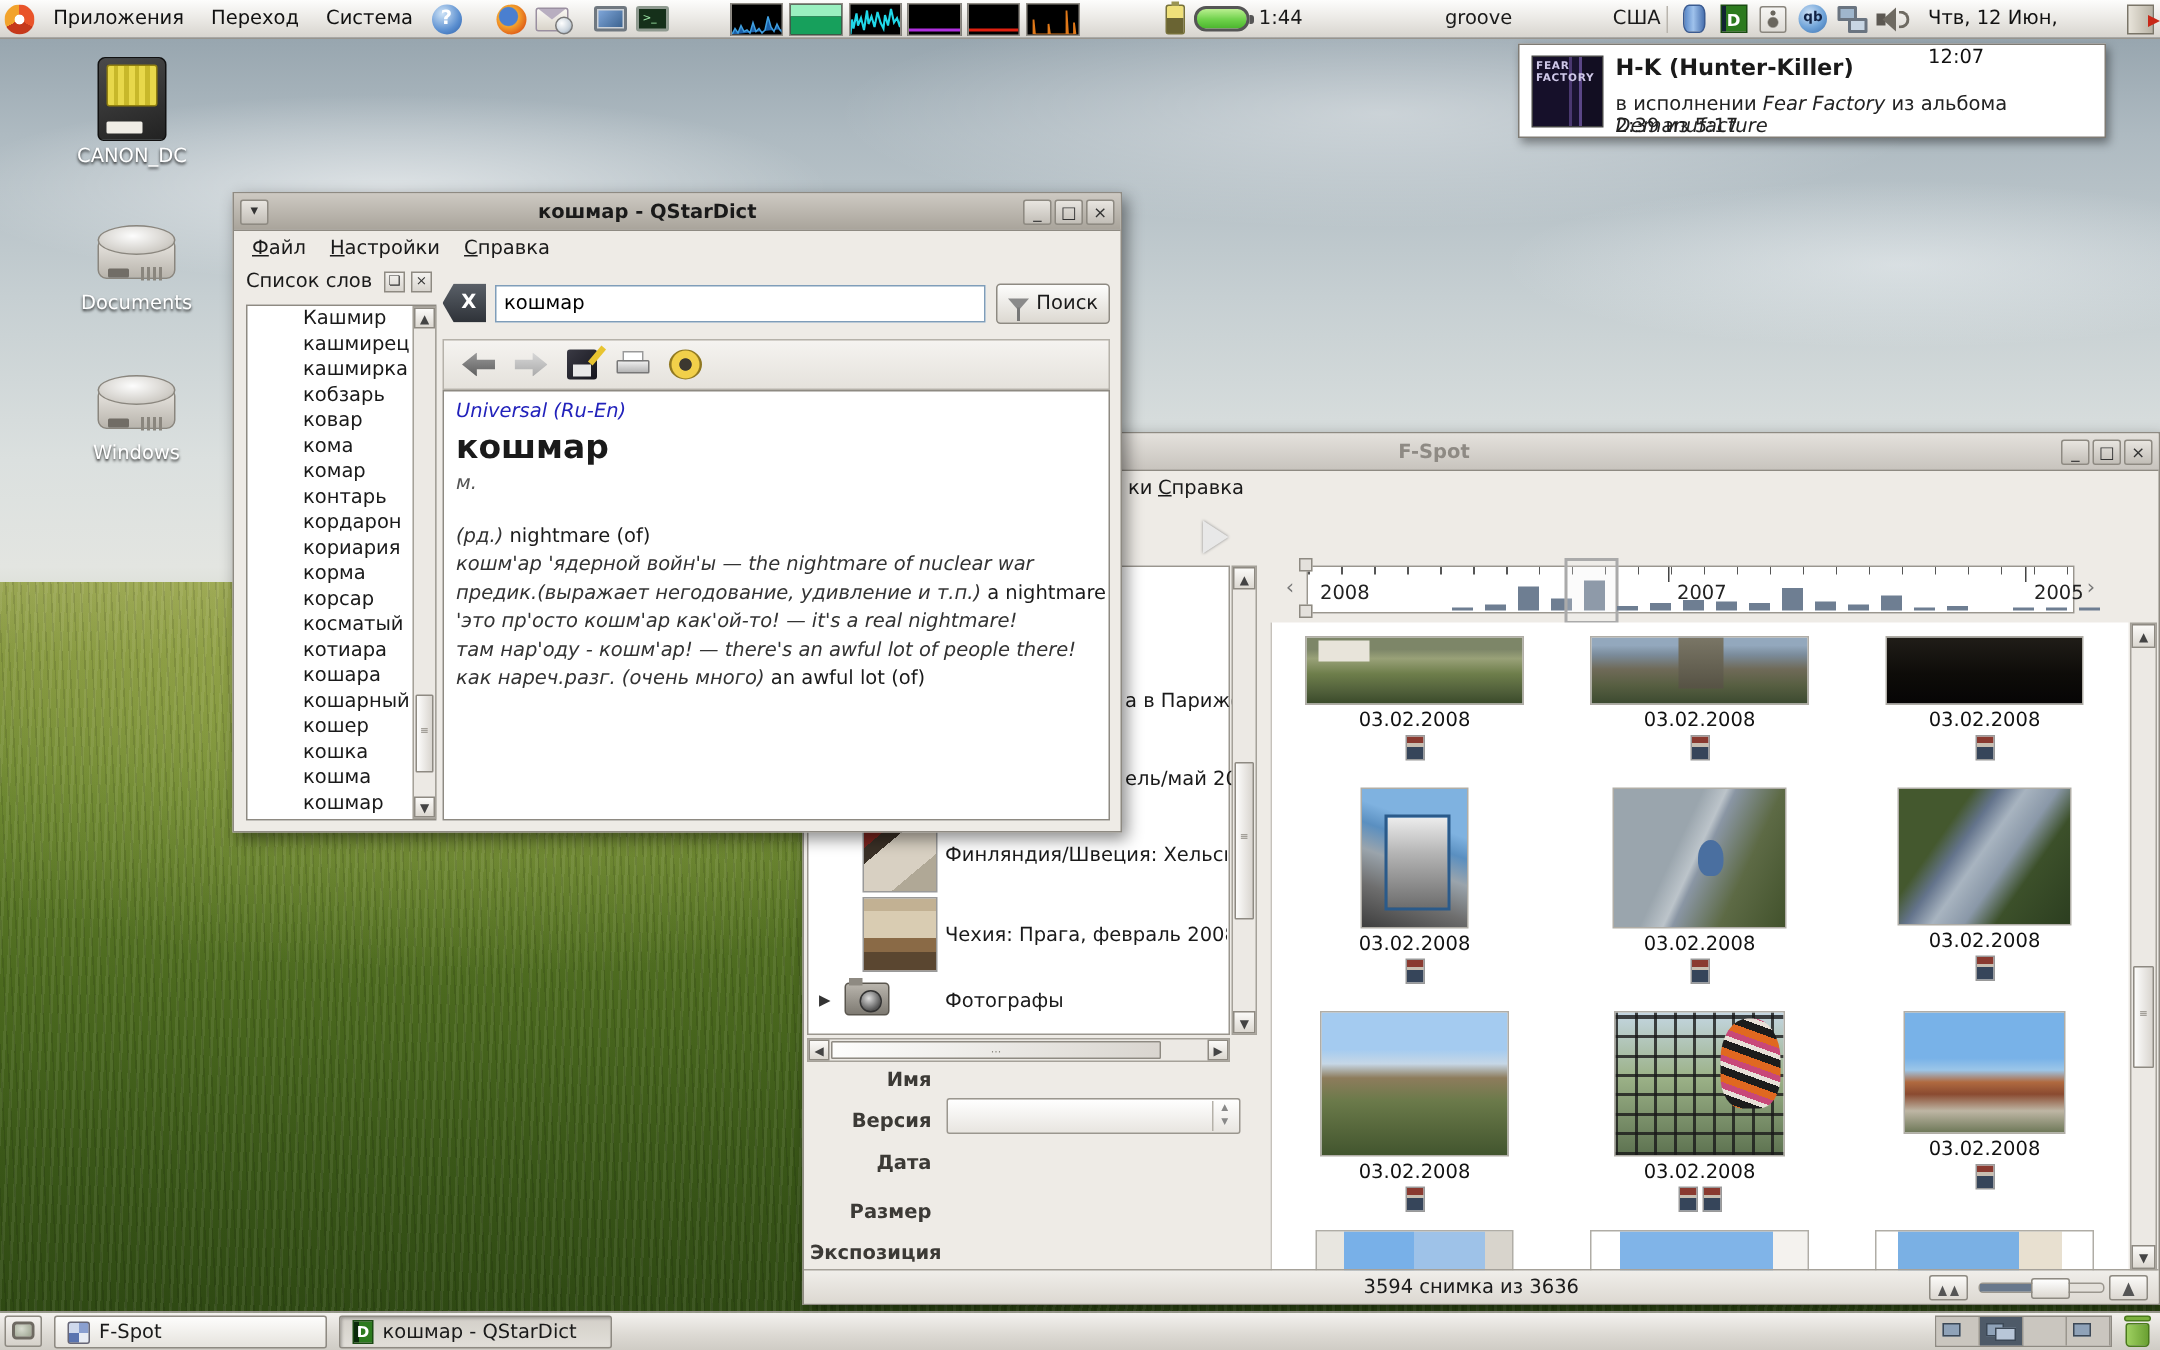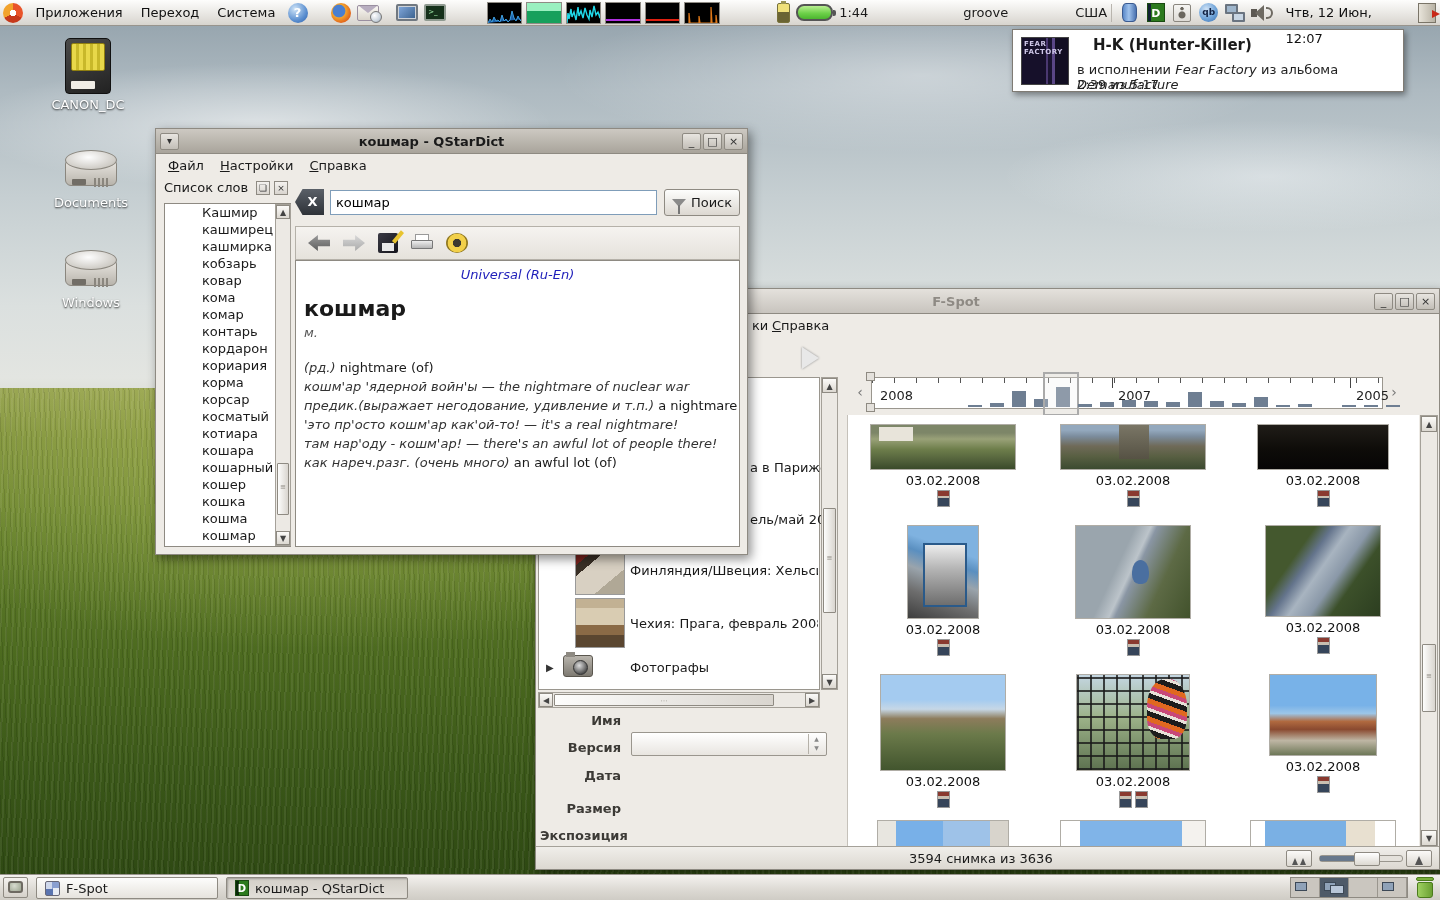--- a/index.html
+++ b/index.html
@@ -77,21 +77,21 @@
   .vol .w { position:absolute; left:15px; top:3px; width:7px; height:12px; border:2px solid #6e6a62; border-left:none; border-radius:0 8px 8px 0; }
   .doorico { width:18px; height:20px; background:linear-gradient(90deg,#e8e4da,#b8b2a4); border:1px solid #7a7568; position:relative; }
   .doorico:before { content:''; position:absolute; right:-5px; top:6px; border-top:4px solid transparent; border-bottom:4px solid transparent; border-left:8px solid #c82818; }
   .sep { width:1px; height:18px; background:#b9b5ae; margin:0 4px; }
 
   
   #notif { position:absolute; left:1012px; top:29px; width:392px; height:63px; background:#fff; border:1px solid #7f7b74; box-shadow:2px 3px 6px rgba(0,0,0,.4); z-index:40; }
   #notif .cover { position:absolute; left:8px; top:7px; width:48px; height:48px; border:1px solid #444;
     background: linear-gradient(90deg,#16102a 0 52%, #4a3870 52% 57%, #1a1430 57% 66%, #5a4686 66% 71%, #120e22 71%);
     color:#cfc8e8; font-size:7px; font-weight:bold; line-height:8px; padding:2px; letter-spacing:.5px; }
-  #notif .t { position:absolute; left:64px; top:6px; font-size:15px; font-weight:bold;margin-left:16px; }
+  #notif .t { position:absolute; left:64px; top:6px; font-size:15px; font-weight:bold; }
   #notif .l2 { position:absolute; left:64px; top:32px; font-size:13px; color:#222; }
   #notif .l3 { position:absolute; left:64px; top:47px; font-size:13px; color:#222; }
   .ital { font-style:italic; }
 
   
   .window { position:absolute; background:#eeebe6; border:1px solid #8e8a82; box-shadow:3px 4px 10px rgba(0,0,0,.45); }
   .titlebar { height:25px; display:flex; align-items:center; padding:0 4px; border-bottom:1px solid #8e8a82; }
   .tb-active { background:linear-gradient(180deg,#cdc9c2,#a9a49b); }
   .tb-inactive { background:linear-gradient(180deg,#e4e1dc,#c8c4be); }
   .titlebar .title { flex:1; text-align:center; font-weight:bold; }
@@ -195,21 +195,21 @@
   .arr { width:22px; height:16px; background:linear-gradient(180deg,#9a9a9a,#5e5e5e); clip-path:polygon(0 50%,45% 0,45% 30%,100% 30%,100% 70%,45% 70%,45% 100%); }
   .arr.fwd { transform:scaleX(-1); background:linear-gradient(180deg,#d8d8d8,#aaa); }
   .floppy { width:20px; height:20px; background:linear-gradient(135deg,#3a3a44,#14141c); border-radius:2px; position:relative; }
   .floppy:before { content:''; position:absolute; left:4px; bottom:2px; width:12px; height:8px; background:#e8e8e8; }
   .floppy:after { content:''; position:absolute; right:-2px; top:-3px; width:4px; height:14px; background:#e8c430; transform:rotate(40deg); }
   .printer { width:22px; height:18px; position:relative; }
   .printer .body { position:absolute; left:0; top:6px; width:22px; height:9px; background:linear-gradient(180deg,#eee,#b5b5b5); border:1px solid #777; border-radius:1px; }
   .printer .paper { position:absolute; left:4px; top:0; width:14px; height:7px; background:#fff; border:1px solid #999; }
   .spk { width:22px; height:20px; border-radius:50%; background:radial-gradient(circle at 50% 50%, #3c3830 0 26%, #f2d04a 30% 60%, #907820 65%); }
   #qsd-content { position:absolute; left:139px; top:131px; width:445px; height:287px; background:#fff; border:1px solid #8e8a82; padding:6px 8px; overflow:hidden; }
-  #dict-name { color:#2222bb; font-style:italic; margin-bottom:14px;text-align:center; }
+  #dict-name { color:#2222bb; font-style:italic; margin-bottom:4px; }
   #headword { font-size:22px; font-weight:bold; margin-bottom:4px; }
   #gender { font-style:italic; color:#555; margin-bottom:18px; }
   .defline { line-height:19px; white-space:nowrap; }
   .defline .it { font-style:italic; color:#333; }
 
   
   #taskbar { position:absolute; left:0; top:874px; width:1440px; height:26px;
     background:linear-gradient(180deg,#f4f2ef,#dcd9d3 60%,#cfccc5); border-top:1px solid #98948d; z-index:50; }
   #showdesk { position:absolute; left:3px; top:2px; width:25px; height:21px; background:linear-gradient(180deg,#f4f2ef,#d5d1ca); border:1px solid #8e8a82; border-radius:2px; }
   #showdesk .pane { position:absolute; left:4px; top:3px; width:15px; height:12px; background:radial-gradient(circle at 40% 35%,#d8dcd0,#9aa28e); border:2px solid #6e6a62; border-radius:3px; }

